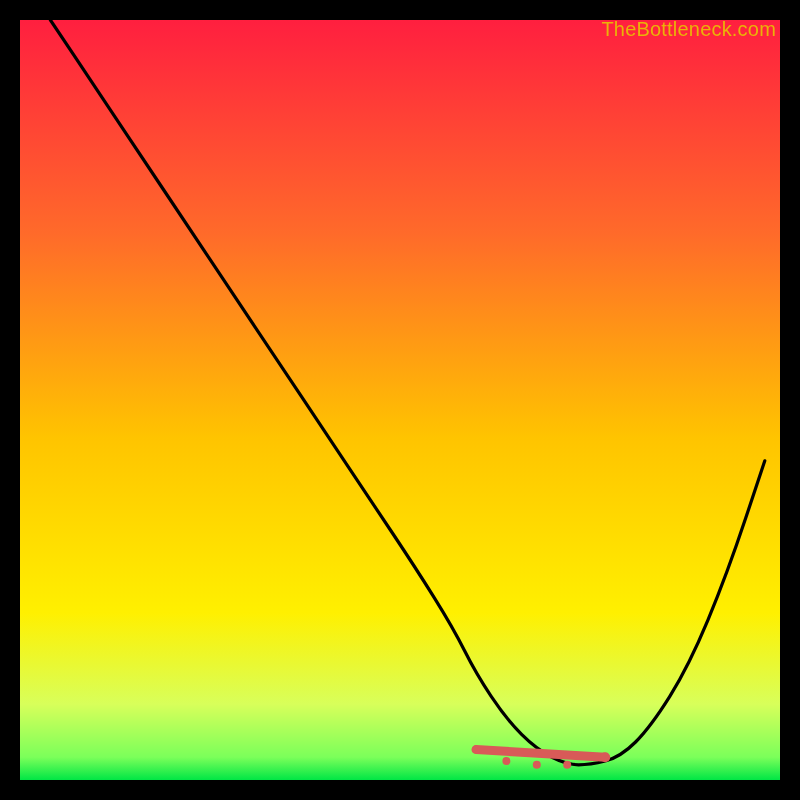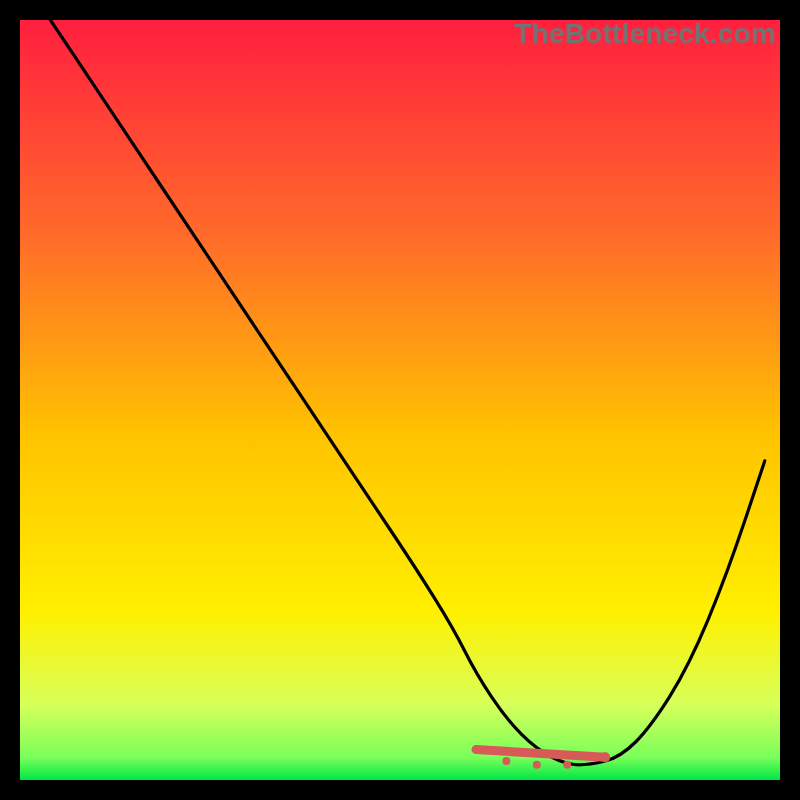--- a/index.html
+++ b/index.html
@@ -16,23 +16,23 @@
     top: 20px;
     width: 760px;
     height: 760px;
     background: #000000;
   }
   .watermark {
     position: absolute;
     top: -2px;
     right: 4px;
     font-family: Arial, Helvetica, sans-serif;
-    font-size: 28px;
-    font-weight: 700;
-    color: #737373;
+    font-size: 20px;
+    font-weight: 400;
+    color: #eab308;
     letter-spacing: 0.2px;
     z-index: 10;
     user-select: none;
   }
 </style>
 </head>
 <body>
 
 <div class="frame">
   <div class="watermark">TheBottleneck.com</div>

